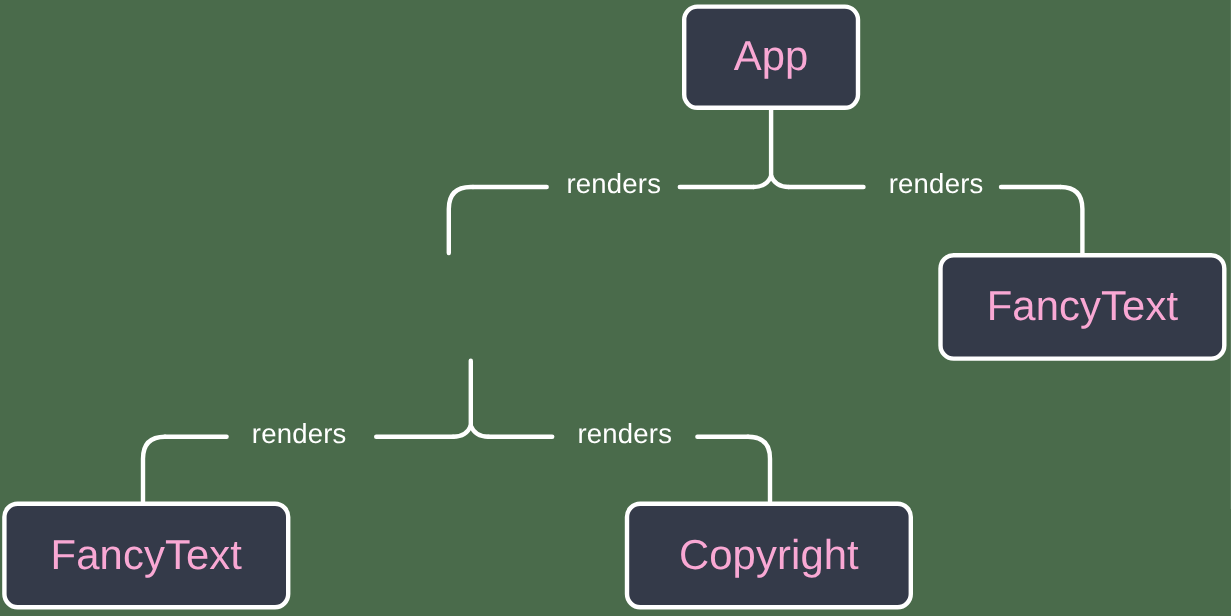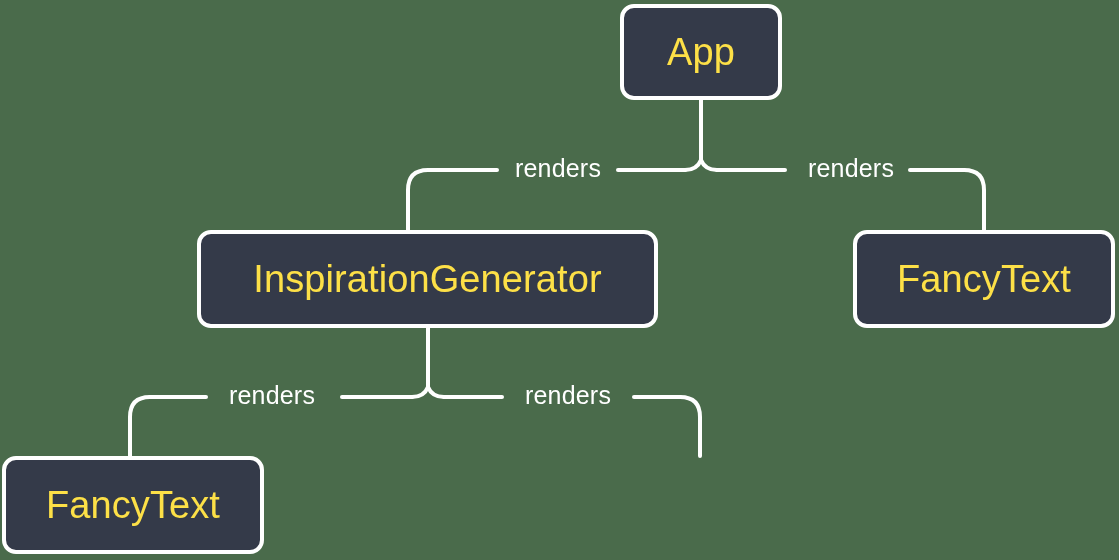--- a/index.html
+++ b/index.html
@@ -27,21 +27,21 @@
     width: 1119px;
     height: 560px;
     pointer-events: none;
   }
   .node {
     position: absolute;
     box-sizing: border-box;
     background: #343a49;
     border: 4px solid #ffffff;
     border-radius: 14px;
-    color: #fde047;
+    color: #f9a8d4;
     display: flex;
     align-items: center;
     justify-content: center;
     font-size: 38px;
     font-weight: 400;
     letter-spacing: 0.1px;
     white-space: nowrap;
     font-family: "Liberation Sans", sans-serif;
   }
   .edge-label {
@@ -90,20 +90,20 @@
     <path d="M 680 397 q 20 0 20 20 L 700 456"></path>
   </svg>
 
   <div class="edge-label" style="left:558px; top:168px;">renders</div>
   <div class="edge-label" style="left:851px; top:168px;">renders</div>
   <div class="edge-label" style="left:272px; top:395px;">renders</div>
   <div class="edge-label" style="left:568px; top:395px;">renders</div>
 
   <div class="node" style="left:620px; top:4px; width:162px; height:96px;">App</div>
 
-  <div class="node" style="left:197px; top:230px; width:461px; height:98px;">InspirationGenerator</div>
 
   <div class="node" style="left:853px; top:230px; width:262px; height:98px;">FancyText</div>
 
   <div class="node" style="left:2px; top:456px; width:262px; height:98px;">FancyText</div>
 
+  <div class="node" style="left:568px; top:456px; width:262px; height:98px;">Copyright</div>
 
 </div>
 
 </body></html>

